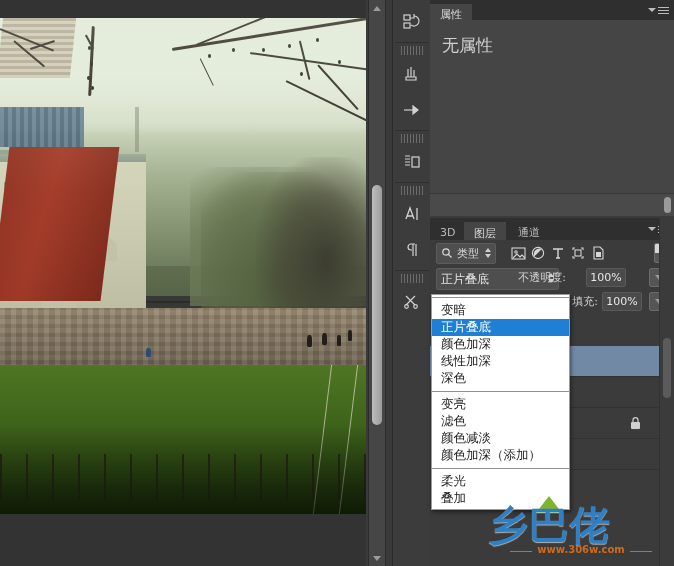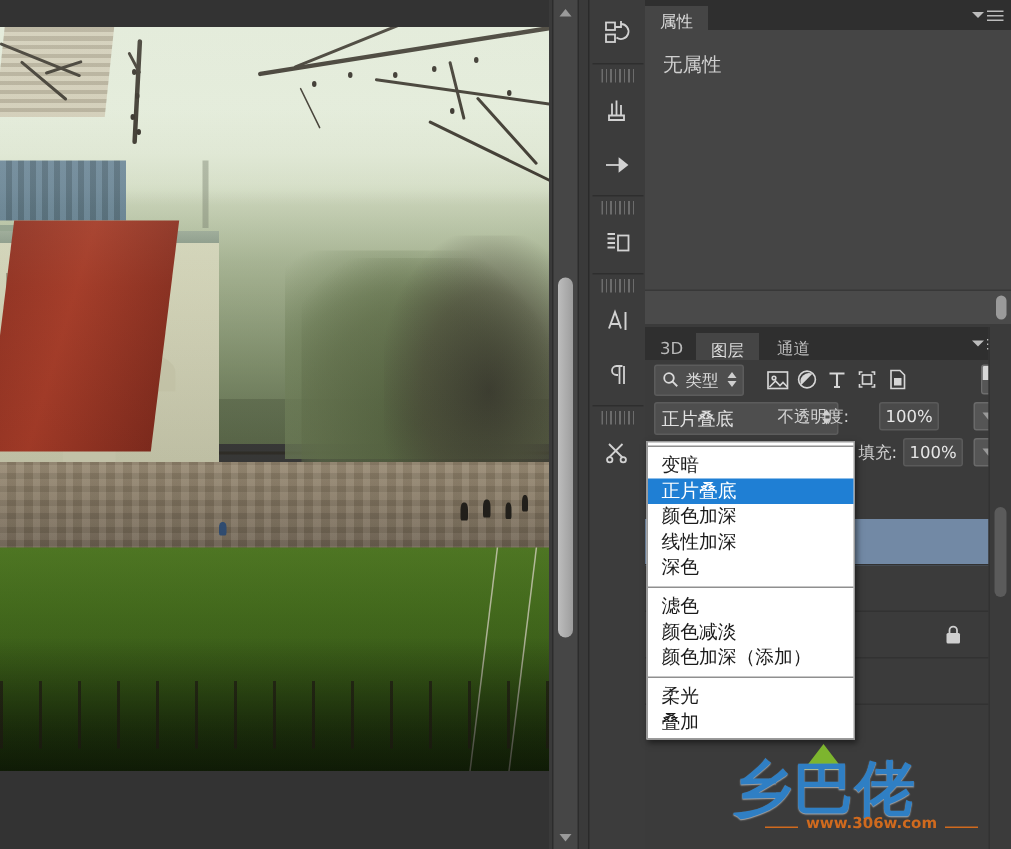--- a/index.html
+++ b/index.html
@@ -92,21 +92,21 @@
   #prop-panel{position:absolute;left:0;top:0;width:244px;height:216px;background:#454545;}
   #prop-tabbar{position:relative;height:20px;background:#2f2f2f;}
   .tab{position:absolute;top:4px;height:20px;display:flex;align-items:center;padding:0 10px;
     font-size:11px;color:#b9b9b9;}
   .tab.active{background:#454545;color:#dcdcdc;}
   #prop-menu{position:absolute;right:4px;top:3px;width:22px;height:14px;display:flex;align-items:center;gap:2px;}
   .menu-tri{width:0;height:0;border-left:4px solid transparent;border-right:4px solid transparent;border-top:4px solid #bcbcbc;}
   .menu-lines{display:flex;flex-direction:column;gap:2px;}
   .menu-lines i{display:block;width:11px;height:1px;background:#bcbcbc;}
   #prop-body{position:relative;height:196px;background:#454545;}
-  #prop-empty{position:absolute;left:12px;top:14px;font-size:13px;color:#cfcfcf;}
+  #prop-empty{position:absolute;left:12px;top:14px;font-size:17px;color:#cfcfcf;}
   #prop-sep{position:absolute;left:0;bottom:22px;width:244px;height:1px;background:#383838;}
   #prop-bottombar{position:absolute;left:0;bottom:0;width:244px;height:22px;background:#4a4a4a;border-top:1px solid #383838;}
   #prop-sb{position:absolute;right:3px;top:3px;width:7px;height:16px;border-radius:4px;background:#9a9a9a;}
 
   
   #layers-panel{position:absolute;left:0;top:218px;width:244px;height:348px;background:#3b3b3b;}
   #layers-tabbar{position:relative;height:22px;background:#2f2f2f;}
   #layers-menu{position:absolute;right:4px;top:4px;width:22px;height:14px;display:flex;align-items:center;gap:2px;}
   #filter-row{position:relative;height:26px;background:#3b3b3b;display:flex;align-items:center;padding:0 6px;}
   #filter-select{display:flex;align-items:center;height:19px;padding:0 4px 0 4px;gap:4px;
@@ -453,20 +453,21 @@
     <div class="bm-sep"></div>
     <div class="bm-group">
       <div class="bm-item">变暗</div>
       <div class="bm-item selected">正片叠底</div>
       <div class="bm-item">颜色加深</div>
       <div class="bm-item">线性加深</div>
       <div class="bm-item">深色</div>
     </div>
     <div class="bm-sep"></div>
     <div class="bm-group">
+      <div class="bm-item">变亮</div>
       <div class="bm-item">滤色</div>
       <div class="bm-item">颜色减淡</div>
       <div class="bm-item">颜色加深（添加）</div>
     </div>
     <div class="bm-sep"></div>
     <div class="bm-group">
       <div class="bm-item">柔光</div>
       <div class="bm-item">叠加</div>
     </div>
   </div>

